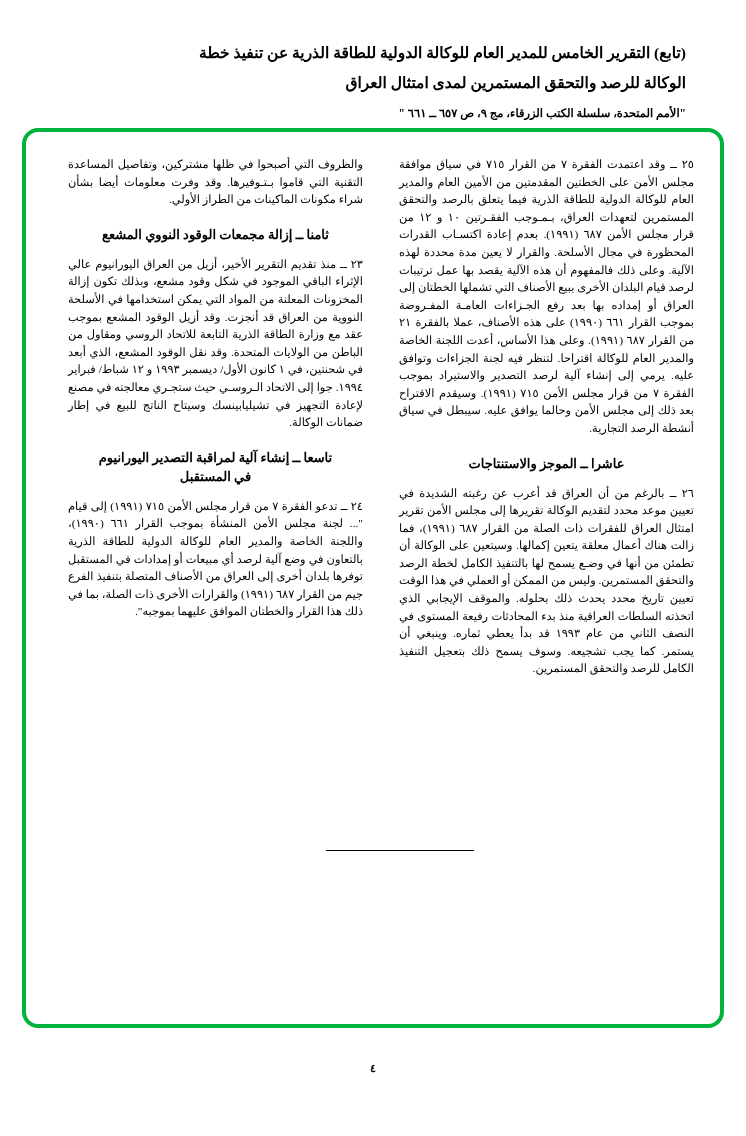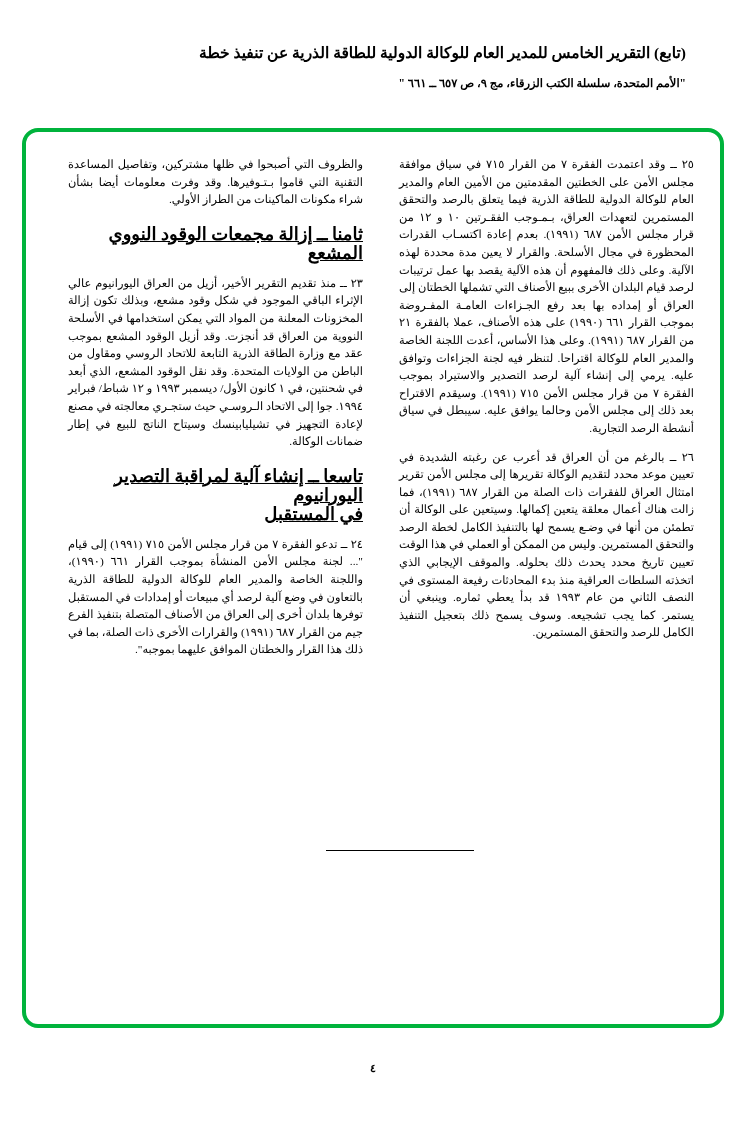--- a/index.html
+++ b/index.html
@@ -68,25 +68,25 @@
   p.para {
     margin: 0 0 11px 0;
     font-size: 11.4px;
     line-height: 17.6px;
     text-align: justify;
     text-justify: inter-word;
     direction: rtl;
   }
   h3.sub {
     margin: 16px 0 12px 0;
-    font-size: 18px;
+    font-size: 13px;
     font-weight: bold;
+    text-align: center;
     direction: rtl;
     line-height: 19px;
-    text-decoration: underline;
   }
   h3.sub .second {
     display: block;
     font-weight: bold;
   }
   
   .rule {
     position: absolute;
     left: 300px;
     top: 718px;
@@ -105,39 +105,41 @@
     font-weight: bold;
   }
 </style>
 </head>
 <body>
 
 <div class="page">
 
   <div class="header">
     <div class="title-line">(تابع) التقرير الخامس للمدير العام للوكالة الدولية للطاقة الذرية عن تنفيذ خطة</div>
+    <div class="title-line">الوكالة للرصد والتحقق المستمرين لمدى امتثال العراق</div>
     <div class="source-line">"الأمم المتحدة، سلسلة الكتب الزرقاء، مج ٩، ص ٦٥٧ ــ ٦٦١ "</div>
   </div>
 
   <div class="frame">
     <div class="columns">
 
       <div class="col">
         <p class="para">والظروف التي أصبحوا في ظلها مشتركين، وتفاصيل المساعدة التقنية التي قاموا بـتـوفيرها. وقد وفرت معلومات أيضا بشأن شراء مكونات الماكينات من الطراز الأولي.</p>
         <h3 class="sub">ثامنا ــ إزالة مجمعات الوقود النووي المشعع</h3>
         <p class="para">٢٣ ــ منذ تقديم التقرير الأخير، أزيل من العراق اليورانيوم عالي الإثراء الباقي الموجود في شكل وقود مشعع، وبذلك تكون إزالة المخزونات المعلنة من المواد التي يمكن استخدامها في الأسلحة النووية من العراق قد أنجزت. وقد أزيل الوقود المشعع بموجب عقد مع وزارة الطاقة الذرية التابعة للاتحاد الروسي ومقاول من الباطن من الولايات المتحدة. وقد نقل الوقود المشعع، الذي أبعد في شحنتين، في ١ كانون الأول/ ديسمبر ١٩٩٣ و ١٢ شباط/ فبراير ١٩٩٤. جوا إلى الاتحاد الـروسـي حيث ستجـري معالجته في مصنع لإعادة التجهيز في تشيليابينسك وسيتاح الناتج للبيع في إطار ضمانات الوكالة.</p>
         <h3 class="sub">
           <span>تاسعا ــ إنشاء آلية لمراقبة التصدير اليورانيوم</span>
           <span class="second">في المستقبل</span>
         </h3>
         <p class="para">٢٤ ــ تدعو الفقرة ٧ من قرار مجلس الأمن ٧١٥ (١٩٩١) إلى قيام "... لجنة مجلس الأمن المنشأة بموجب القرار ٦٦١ (١٩٩٠)، واللجنة الخاصة والمدير العام للوكالة الدولية للطاقة الذرية بالتعاون في وضع آلية لرصد أي مبيعات أو إمدادات في المستقبل توفرها بلدان أخرى إلى العراق من الأصناف المتصلة بتنفيذ الفرع جيم من القرار ٦٨٧ (١٩٩١) والقرارات الأخرى ذات الصلة، بما في ذلك هذا القرار والخطتان الموافق عليهما بموجبه".</p>
       </div>
 
       <div class="col">
         <p class="para">٢٥ ــ وقد اعتمدت الفقرة ٧ من القرار ٧١٥ في سياق موافقة مجلس الأمن على الخطتين المقدمتين من الأمين العام والمدير العام للوكالة الدولية للطاقة الذرية فيما يتعلق بالرصد والتحقق المستمرين لتعهدات العراق، بـمـوجب الفقـرتين ١٠ و ١٢ من قرار مجلس الأمن ٦٨٧ (١٩٩١). بعدم إعادة اكتسـاب القدرات المحظورة في مجال الأسلحة. والقرار لا يعين مدة محددة لهذه الآلية. وعلى ذلك فالمفهوم أن هذه الآلية يقصد بها عمل ترتيبات لرصد قيام البلدان الأخرى ببيع الأصناف التي تشملها الخطتان إلى العراق أو إمداده بها بعد رفع الجـزاءات العامـة المفـروضة بموجب القرار ٦٦١ (١٩٩٠) على هذه الأصناف، عملا بالفقرة ٢١ من القرار ٦٨٧ (١٩٩١). وعلى هذا الأساس، أعدت اللجنة الخاصة والمدير العام للوكالة اقتراحا. لتنظر فيه لجنة الجزاءات وتوافق عليه. يرمي إلى إنشاء آلية لرصد التصدير والاستيراد بموجب الفقرة ٧ من قرار مجلس الأمن ٧١٥ (١٩٩١). وسيقدم الاقتراح بعد ذلك إلى مجلس الأمن وحالما يوافق عليه. سيبطل في سياق أنشطة الرصد التجارية.</p>
+        <h3 class="sub">عاشرا ــ الموجز والاستنتاجات</h3>
         <p class="para">٢٦ ــ بالرغم من أن العراق قد أعرب عن رغبته الشديدة في تعيين موعد محدد لتقديم الوكالة تقريرها إلى مجلس الأمن تقرير امتثال العراق للفقرات ذات الصلة من القرار ٦٨٧ (١٩٩١)، فما زالت هناك أعمال معلقة يتعين إكمالها. وسيتعين على الوكالة أن تطمئن من أنها في وضـع يسمح لها بالتنفيذ الكامل لخطة الرصد والتحقق المستمرين. وليس من الممكن أو العملي في هذا الوقت تعيين تاريخ محدد يحدث ذلك بحلوله. والموقف الإيجابي الذي اتخذته السلطات العراقية منذ بدء المحادثات رفيعة المستوى في النصف الثاني من عام ١٩٩٣ قد بدأ يعطي ثماره. وينبغي أن يستمر. كما يجب تشجيعه. وسوف يسمح ذلك بتعجيل التنفيذ الكامل للرصد والتحقق المستمرين.</p>
       </div>
 
     </div>
     <div class="rule"></div>
   </div>
 
   <div class="folio">٤</div>
 
 </div>

